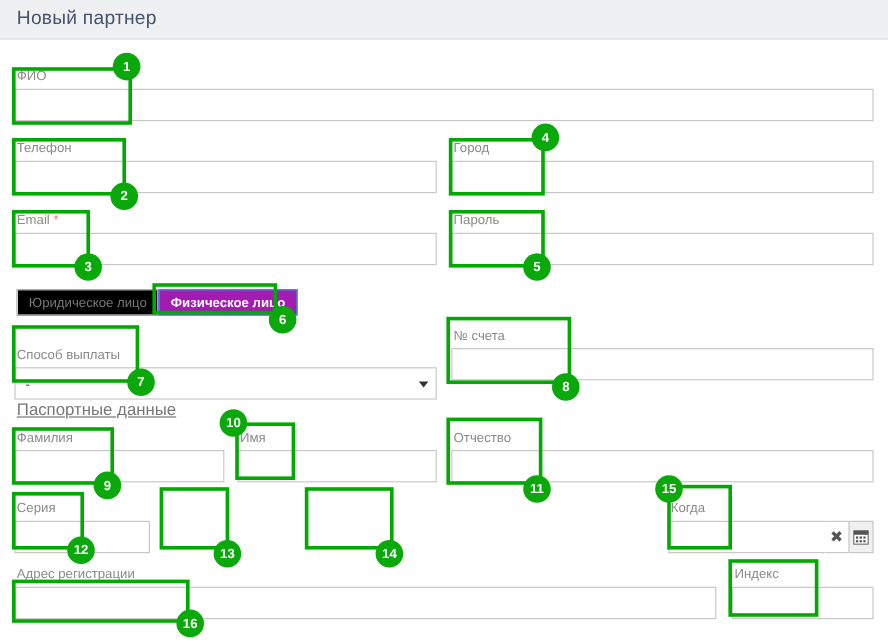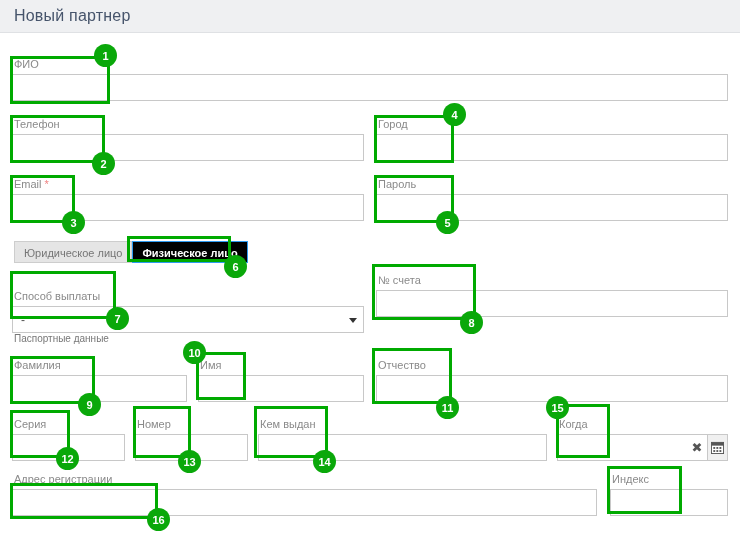--- a/index.html
+++ b/index.html
@@ -69,40 +69,41 @@
   .caret{
     position:absolute;right:7px;top:50%;margin-top:-2px;
     width:0;height:0;
     border-left:4px solid transparent;
     border-right:4px solid transparent;
     border-top:5px solid #333;
   }
   
   .section-label{
     position:absolute;
-    font-size:10px;color:#777;
+    font-size:14px;color:#777;
     white-space:nowrap;
+    text-decoration:underline;
   }
   
   .btn-group{position:absolute;display:flex;}
   .tgl{
     font-size:11px;
     height:22px;
     line-height:22px;
     padding:0 9px;
     border:1px solid #cdcdcd;
-    background:#e5e5e5;
+    background:#000000;
     color:#767676;
     box-sizing:border-box;
     cursor:pointer;
     white-space:nowrap;
     font-family:"Liberation Sans","DejaVu Sans",sans-serif;
   }
   .tgl.active{
-    background:#000000;
+    background:#a21caf;
     border-color:#2e9bf0;
     color:#ffffff;
     font-weight:bold;
   }
   
   .date-group{position:relative;width:100%;display:flex;}
   .date-group .inp{border-right:none;}
   .date-clear{
     width:26px;height:27px;
     border:1px solid #c8c8c8;border-left:none;border-right:none;
@@ -206,29 +207,21 @@
   <div class="field" style="left:376px;top:326px;width:352px;">
     <span class="lbl">Отчество</span>
     <input class="inp" type="text" value="" style="">
   </div>
 
   <div class="field" style="left:12px;top:385px;width:113px;">
     <span class="lbl">Серия</span>
     <input class="inp" type="text" value="" style="">
   </div>
 
-  <div class="field" style="left:135px;top:385px;width:113px;">
-    <span class="lbl">Номер</span>
-    <input class="inp" type="text" value="" style="">
-  </div>
-
-  <div class="field" style="left:258px;top:385px;width:289px;">
-    <span class="lbl">Кем выдан</span>
-    <input class="inp" type="text" value="" style="">
-  </div>
+
 
   <div class="field" style="left:557px;top:385px;width:171px;">
     <span class="lbl">Когда</span>
     <div class="date-group">
       <input class="inp" type="text" value="" style="">
       <span class="date-clear">✖</span>
       <span class="date-btn">
         <svg width="13" height="13" viewBox="0 0 14 14" aria-hidden="true">
           <rect x="0.5" y="1.5" width="13" height="12" fill="#fff" stroke="#555"></rect>
           <rect x="0.5" y="1.5" width="13" height="3.5" fill="#555"></rect>

